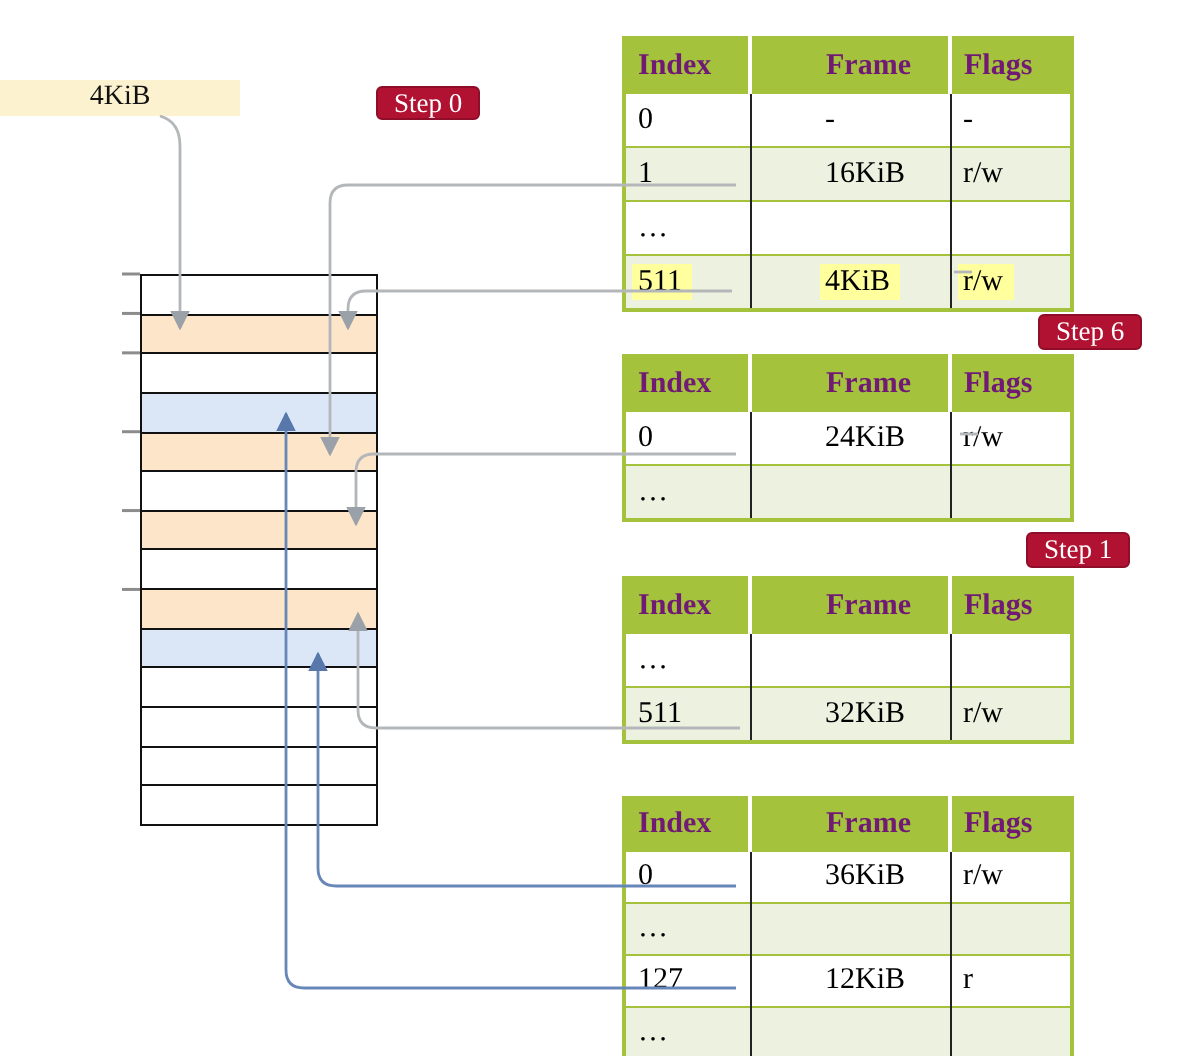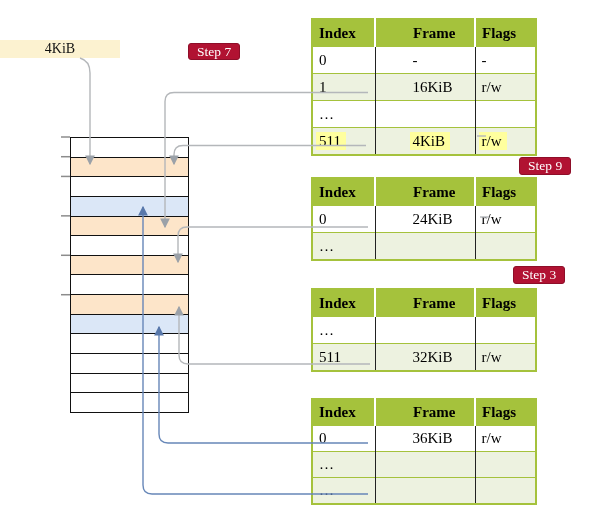--- a/index.html
+++ b/index.html
@@ -28,43 +28,43 @@
   
   table.ptable{position:absolute;left:311px;border-collapse:collapse;table-layout:fixed;
                border:2px solid var(--table_border);background:#fff;}
   .t0{top:18px;} .t1{top:177px;} .t2{top:288px;} .t3{top:398px;}
   .ptable th,.ptable td{height:26px;padding:0 0 0 6px;text-align:left;font-size:15px;
                         overflow:hidden;white-space:nowrap;}
   .t3 th,.t3 td{height:25px;}
   .ptable th:nth-child(1),.ptable td:nth-child(1){width:55px;}
   .ptable th:nth-child(2),.ptable td:nth-child(2){width:61px;padding-left:37px;}
   .ptable th:nth-child(3),.ptable td:nth-child(3){width:53px;margin-top:36px;}
-  .ptable th{background:var(--table_header);color:#000000;font-weight:bold;}
+  .ptable th{background:var(--table_header);color:#701a75;font-weight:bold;}
   .ptable th + th{border-left:2px solid #fff;}
   .ptable td + td{border-left:1px solid #222;}
   .ptable tbody tr{border-top:1px solid var(--table_border);}
   .ptable tbody tr.green td{background:var(--table_row_green);}
   .ptable tbody tr.white td{background:#fff;}
   .hl{background:var(--highlight_yellow);padding:1px 5px 1px 3px;margin-left:-3px;}
   
   #overlay{position:absolute;left:0;top:0;pointer-events:none;}
   .ln-gray{stroke:var(--line_gray);stroke-width:1.4;fill:none;}
   .ln-blue{stroke:var(--line_blue);stroke-width:1.4;fill:none;}
   .tick{stroke:var(--tick_gray);stroke-width:1.5;}
 </style>
 </head>
 <body>
 
 <div class="canvas">
 
   <div class="size-label">4KiB</div>
 
-  <div class="step s0">Step 7</div>
-  <div class="step s3">Step 9</div>
-  <div class="step s4">Step 3</div>
+  <div class="step s0">Step 0</div>
+  <div class="step s3">Step 6</div>
+  <div class="step s4">Step 1</div>
 
   <div class="memory">
       <div class="mem-row c-white"></div>
       <div class="mem-row c-peach"></div>
       <div class="mem-row c-white"></div>
       <div class="mem-row c-blue"></div>
       <div class="mem-row c-peach"></div>
       <div class="mem-row c-white"></div>
       <div class="mem-row c-peach"></div>
       <div class="mem-row c-white"></div>
@@ -160,20 +160,25 @@
       <tbody>
         <tr class="white">
           <td>0</td>
           <td>36KiB</td>
           <td>r/w</td>
         </tr>
         <tr class="green">
           <td>…</td>
           <td></td>
           <td></td>
+        </tr>
+        <tr class="white">
+          <td>127</td>
+          <td>12KiB</td>
+          <td>r</td>
         </tr>
         <tr class="green">
           <td>…</td>
           <td></td>
           <td></td>
         </tr>
       </tbody>
     </table>
 
   <svg id="overlay" width="601" height="528">

